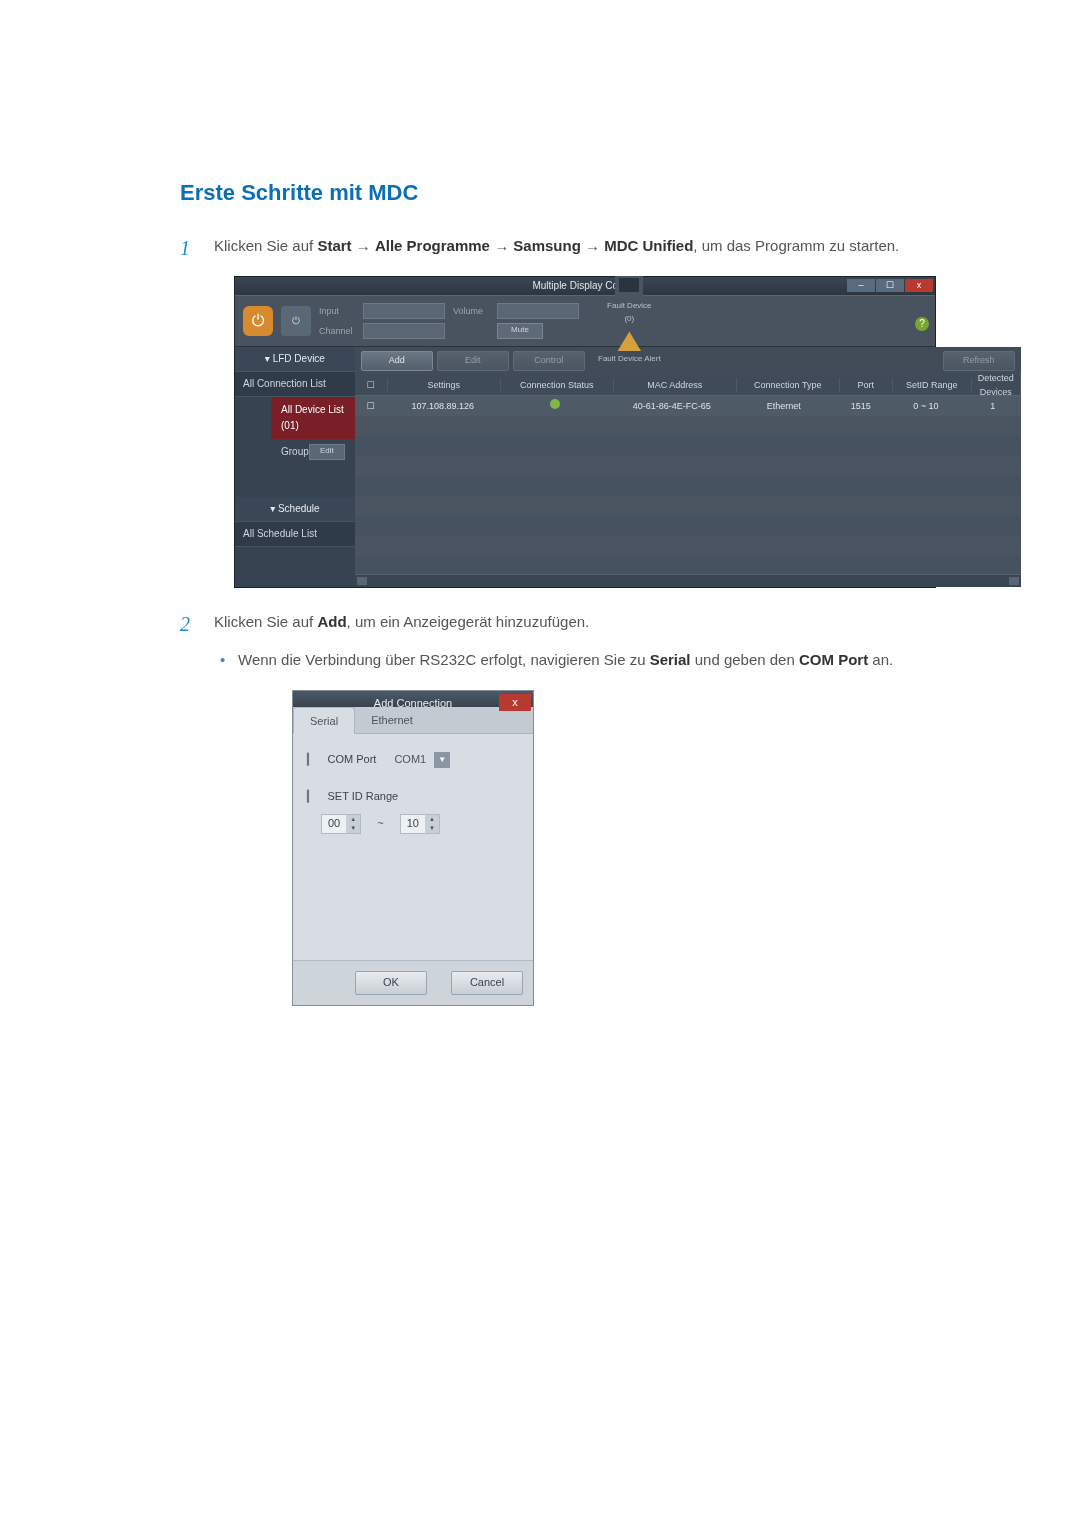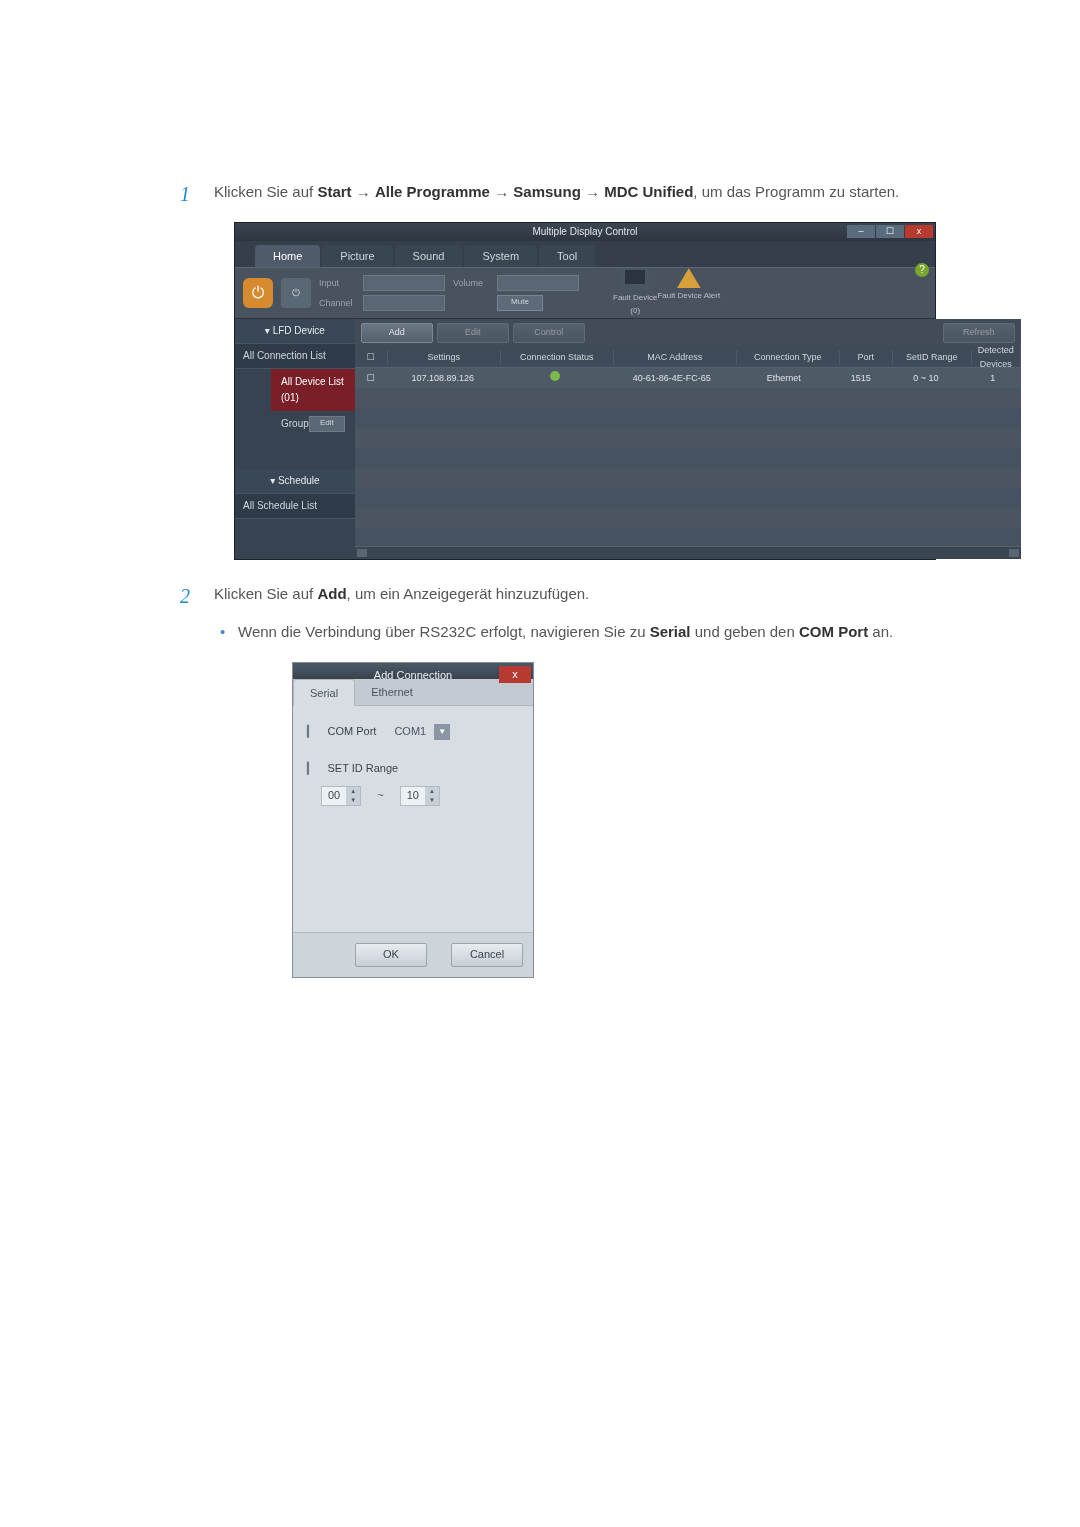--- a/index.html
+++ b/index.html
@@ -27,21 +27,21 @@
   .mdc-tab { padding:3px 18px; font-size:11px; color:#cfd6de; background:#3a4552; border-radius:4px 4px 0 0; margin-right:2px;}
   .mdc-tab.active { background:#4f5b6a; color:#fff;}
   .mdc-ribbon { display:flex; background:#48535f; height:50px; border-top:1px solid #5a6674; border-bottom:1px solid #2a323c; align-items:center; padding:0 8px; gap:8px;}
   .rib-icon { width:30px; height:30px; background:#5a6775; border-radius:4px; display:flex; align-items:center; justify-content:center;}
   .power-icon { width:30px; height:30px; border-radius:6px; background:#d88a2e; display:flex; align-items:center; justify-content:center; color:#fff; font-size:16px;}
   .rib-group { display:flex; flex-direction:column; gap:4px; font-size:9px; color:#9aa4af;}
   .rib-row { display:flex; align-items:center; gap:4px;}
   .rib-label { width:40px; font-size:9px;}
   .rib-select { width:80px; height:14px; background:#5a6674; border:1px solid #6d7987;}
   .rib-btn-small { width:44px; height:14px; background:#5e6a78; border:1px solid #788594; font-size:8px; text-align:center; line-height:12px; color:#cfd6de;}
-  .fault-box { display:flex; gap:0; margin-left:26px;}
+  .fault-box { display:flex; gap:6px; margin-left:11px;flex-direction:column;}
   .fault-item { text-align:center; font-size:8px; color:#b8c0c9;}
   .fault-ico { width:28px; height:22px; background:#4a5562; margin:0 auto 2px; position:relative;}
   .fault-ico.monitor::after { content:""; position:absolute; width:20px; height:14px; background:#2b333e; top:2px; left:4px;}
   .fault-ico.warn { background:#d8a03a; width:24px; height:20px; clip-path:polygon(50% 0,100% 100%,0 100%);}
   
   .mdc-body { display:flex; height:240px;}
   .mdc-side { width:130px; background:#374350; display:flex; flex-direction:column;}
   .side-sec { background:#2f3b48; padding:4px 8px; font-size:10px; color:#cfd6de; border-bottom:1px solid #475462;}
   .side-sec.head { background:#3a4756; color:#e6eaf0;text-align:center;}
   .side-item { padding:5px 10px; font-size:10px; color:#cfd6de; display:flex; justify-content:space-between; align-items:center;margin-left:36px;}
@@ -85,47 +85,41 @@
   .spinner .sp-btns { width:14px; height:18px; background:#c8cfd7; display:flex; flex-direction:column;}
   .sp-btns div { flex:1; font-size:6px; text-align:center; line-height:8px; color:#4a545e;}
   .range-sep { margin:0 6px; color:#4a545e;}
   .dlg-footer { border-top:1px solid #b2bbc3; padding:10px; display:flex; justify-content:flex-end; gap:24px; background:#cdd4da;}
   .dlg-btn { width:70px; height:22px; background:linear-gradient(#e8ecef,#c7ced5); border:1px solid #9aa4ae; font-size:11px; color:#3b434c; text-align:center; line-height:20px; border-radius:2px;}
 </style>
 </head>
 <body>
 
 <div class="page">
+  <h1>Erste Schritte mit MDC</h1>
 
   <ol class="steps">
     <li>
       <span class="num">1</span>
       <span>
         <span>Klicken Sie auf </span><span class="strong">Start</span><span class="arrow"> → </span><span class="strong">Alle Programme</span><span class="arrow"> → </span><span class="strong">Samsung</span><span class="arrow"> → </span><span class="strong">MDC Unified</span><span>, um das Programm zu starten.</span>
       </span>
 
       
       <div class="mdc-window">
         <div class="mdc-titlebar">
           <span>Multiple Display Control</span>
           <div class="win-controls">
             <div class="win-btn win-min">–</div>
             <div class="win-btn win-max">☐</div>
             <div class="win-btn win-close">x</div>
           </div>
         </div>
         <div style="position:relative;">
           <div class="help-dot">?</div>
-          <div class="mdc-tabs">
-            <div class="mdc-tab active">Home</div>
-            <div class="mdc-tab">Picture</div>
-            <div class="mdc-tab">Sound</div>
-            <div class="mdc-tab">System</div>
-            <div class="mdc-tab">Tool</div>
-          </div>
           <div class="mdc-ribbon">
             <div class="power-icon">⏻</div>
             <div class="rib-icon">⏻</div>
             <div class="rib-group">
               <div class="rib-row">
                   <span class="rib-label">Input</span>
                   <div class="rib-select"></div>
                 </div>
               <div class="rib-row">
                   <span class="rib-label">Channel</span>

